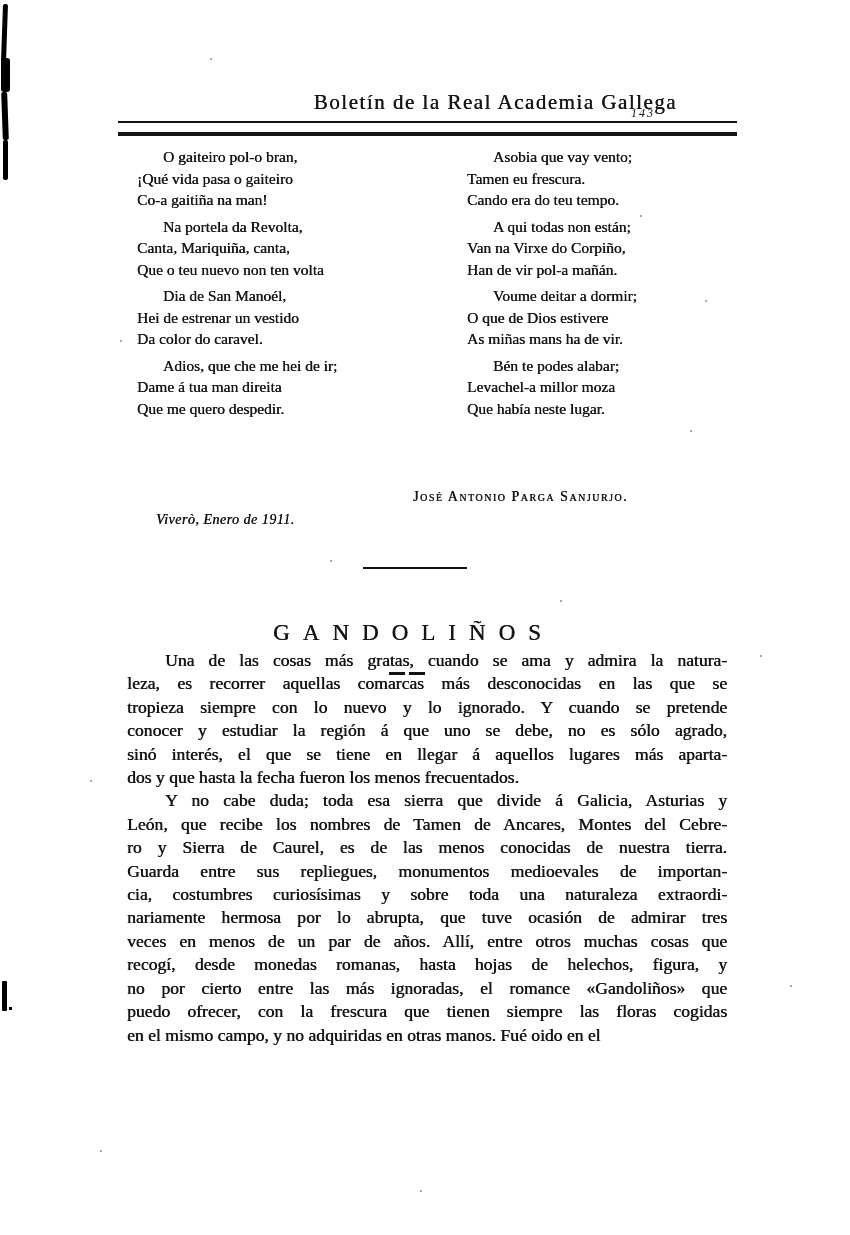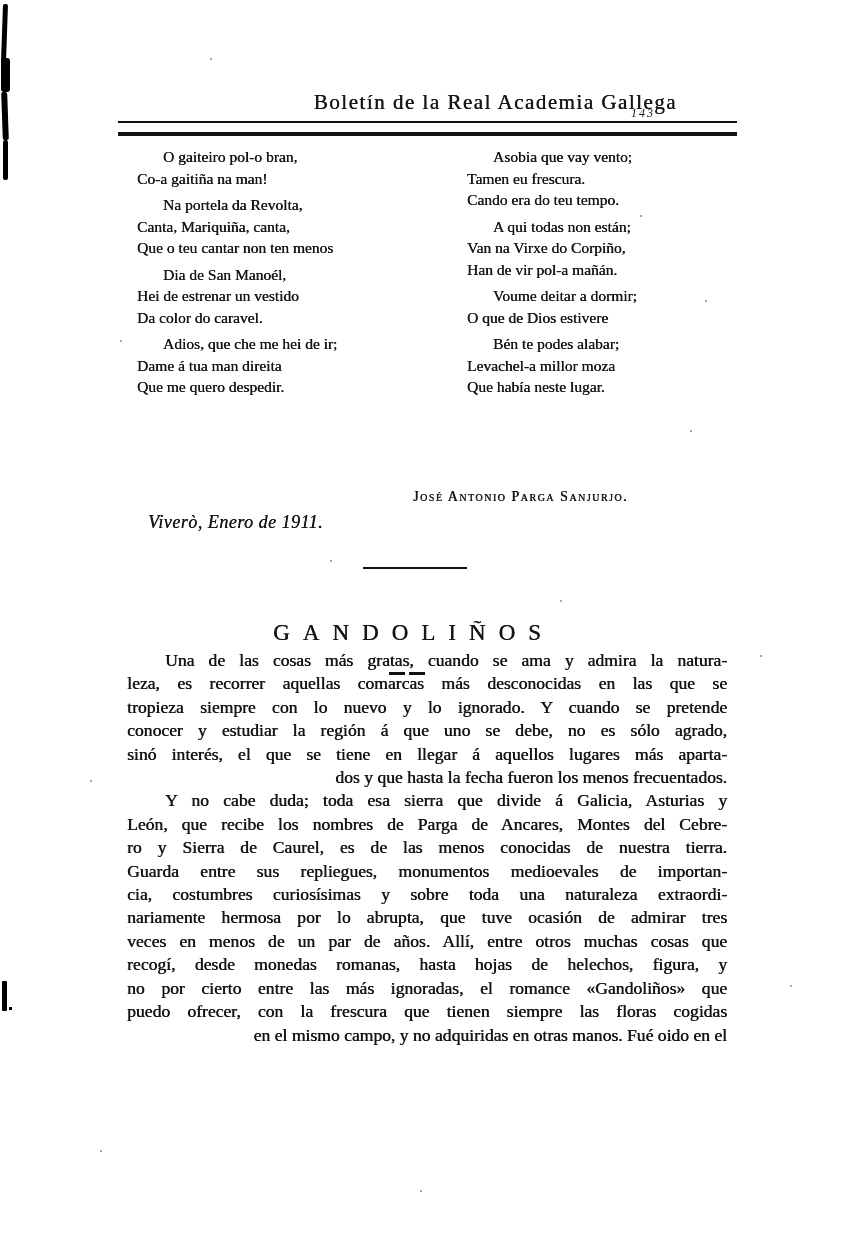--- a/index.html
+++ b/index.html
@@ -27,36 +27,36 @@
   .poem-col.right{left:443px;margin-left:24px;}
   .stanza{margin:0 0 5px 0;}
   .stanza .vline{white-space:nowrap;}
   .stanza .vline.first{padding-left:26px;}
   
   .signature{
     position:absolute;left:413px;top:489px;font-variant:small-caps;font-size:14px;
     letter-spacing:1.5px;white-space:nowrap;text-shadow:0.4px 0 0 currentColor;
   }
   .dateline{
-    position:absolute;left:148px;top:512px;font-style:italic;font-size:18px;
+    position:absolute;left:156px;top:512px;font-style:italic;font-size:14px;
     letter-spacing:0.5px;text-shadow:0.4px 0 0 currentColor;
   }
   
   .section-divider{position:absolute;left:363px;top:567px;width:104px;height:2px;background:#111;}
   .article-title{
     position:absolute;left:0;top:620px;width:850px;text-align:center;
     font-size:23px;letter-spacing:13px;text-indent:13px;transform:translateX(-18px);
     text-shadow:0.4px 0 0 currentColor;
   }
   .title-rule{position:absolute;left:0;top:663px;width:850px;text-align:center;transform:translateX(-18px);}
   .title-rule .dash{display:inline-block;width:16px;height:2.5px;background:#111;margin:0 2px;vertical-align:middle;}
   
   .prose{position:absolute;left:127px;top:649px;width:600px;font-size:17.6px;line-height:23.4px;
     text-shadow:0.5px 0 0 currentColor;}
-  .pline{white-space:normal;text-align:right;}
+  .pline{white-space:normal;}
   .pline.j{text-align:justify;text-align-last:justify;}
   .pline.indent{text-indent:38px;}
   
   .artifact{position:absolute;background:#000;}
   .a-tl-1{left:2px;top:4px;width:5px;height:58px;border-radius:2px;transform:rotate(2deg);}
   .a-tl-2{left:1px;top:58px;width:9px;height:34px;border-radius:3px;}
   .a-tl-3{left:2px;top:92px;width:6px;height:48px;border-radius:2px;transform:rotate(-2deg);}
   .a-tl-4{left:3px;top:140px;width:5px;height:40px;border-radius:2px;}
   .a-lm-1{left:2px;top:981px;width:5px;height:30px;border-radius:1px;}
   .a-lm-2{left:9px;top:1007px;width:3px;height:3px;}
@@ -67,26 +67,27 @@
 
 <div class="header">
   <div class="journal-title">Boletín de la Real Academia Gallega</div>
   <div class="page-number">143</div>
 </div>
 <div class="header-rule"></div>
 
 <div class="poem-col left">
   <div class="stanza">
     <div class="vline first">O gaiteiro pol-o bran,</div>
+    <div class="vline">¡Qué vida pasa o gaiteiro</div>
     <div class="vline">Co-a gaitiña na man!</div>
   </div>
   <div class="stanza">
     <div class="vline first">Na portela da Revolta,</div>
     <div class="vline">Canta, Mariquiña, canta,</div>
-    <div class="vline">Que o teu cantar non ten menos</div>
+    <div class="vline">Que o teu nuevo non ten volta</div>
   </div>
   <div class="stanza">
     <div class="vline first">Dia de San Manoél,</div>
     <div class="vline">Hei de estrenar un vestido</div>
     <div class="vline">Da color do caravel.</div>
   </div>
   <div class="stanza">
     <div class="vline first">Adios, que che me hei de ir;</div>
     <div class="vline">Dame á tua man direita</div>
     <div class="vline">Que me quero despedir.</div>
@@ -100,20 +101,21 @@
     <div class="vline">Cando era do teu tempo.</div>
   </div>
   <div class="stanza">
     <div class="vline first">A qui todas non están;</div>
     <div class="vline">Van na Virxe do Corpiño,</div>
     <div class="vline">Han de vir pol-a mañán.</div>
   </div>
   <div class="stanza">
     <div class="vline first">Voume deitar a dormir;</div>
     <div class="vline">O que de Dios estivere</div>
+    <div class="vline">As miñas mans ha de vir.</div>
   </div>
   <div class="stanza">
     <div class="vline first">Bén te podes alabar;</div>
     <div class="vline">Levachel-a millor moza</div>
     <div class="vline">Que había neste lugar.</div>
   </div>
 </div>
 
 <div class="signature">José Antonio Parga Sanjurjo.</div>
 <div class="dateline">Viverò, Enero de 1911.</div>
@@ -126,21 +128,21 @@
 </div>
 
 <div class="prose">
   <div class="pline j indent">Una de las cosas más gratas, cuando se ama y admira la natura-</div>
   <div class="pline j">leza, es recorrer aquellas comarcas más desconocidas en las que se</div>
   <div class="pline j">tropieza siempre con lo nuevo y lo ignorado. Y cuando se pretende</div>
   <div class="pline j">conocer y estudiar la región á que uno se debe, no es sólo agrado,</div>
   <div class="pline j">sinó interés, el que se tiene en llegar á aquellos lugares más aparta-</div>
   <div class="pline">dos y que hasta la fecha fueron los menos frecuentados.</div>
   <div class="pline j indent">Y no cabe duda; toda esa sierra que divide á Galicia, Asturias y</div>
-  <div class="pline j">León, que recibe los nombres de Parga de Ancares, Montes del Cebre-</div>
+  <div class="pline j">León, que recibe los nombres de Tamen de Ancares, Montes del Cebre-</div>
   <div class="pline j">ro y Sierra de Caurel, es de las menos conocidas de nuestra tierra.</div>
   <div class="pline j">Guarda entre sus repliegues, monumentos medioevales de importan-</div>
   <div class="pline j">cia, costumbres curiosísimas y sobre toda una naturaleza extraordi-</div>
   <div class="pline j">nariamente hermosa por lo abrupta, que tuve ocasión de admirar tres</div>
   <div class="pline j">veces en menos de un par de años. Allí, entre otros muchas cosas que</div>
   <div class="pline j">recogí, desde monedas romanas, hasta hojas de helechos, figura, y</div>
   <div class="pline j">no por cierto entre las más ignoradas, el romance «Gandoliños» que</div>
   <div class="pline j">puedo ofrecer, con la frescura que tienen siempre las floras cogidas</div>
   <div class="pline">en el mismo campo, y no adquiridas en otras manos. Fué oido en el</div>
 </div>

